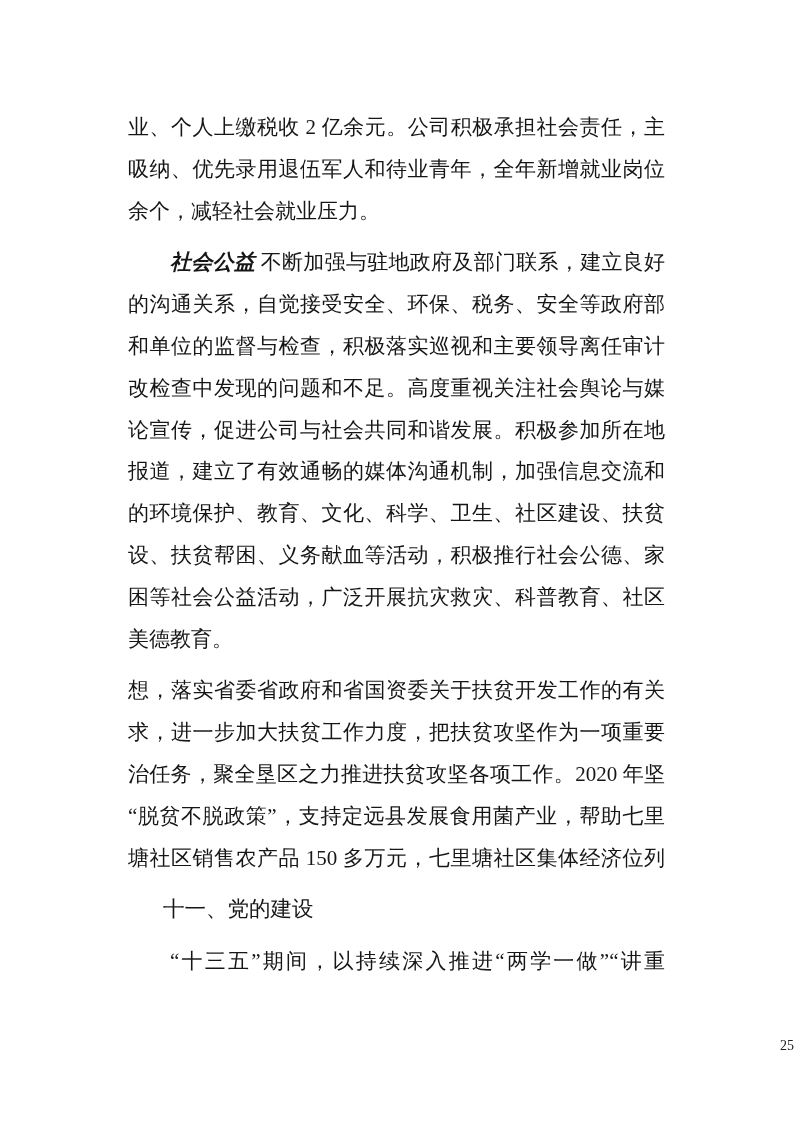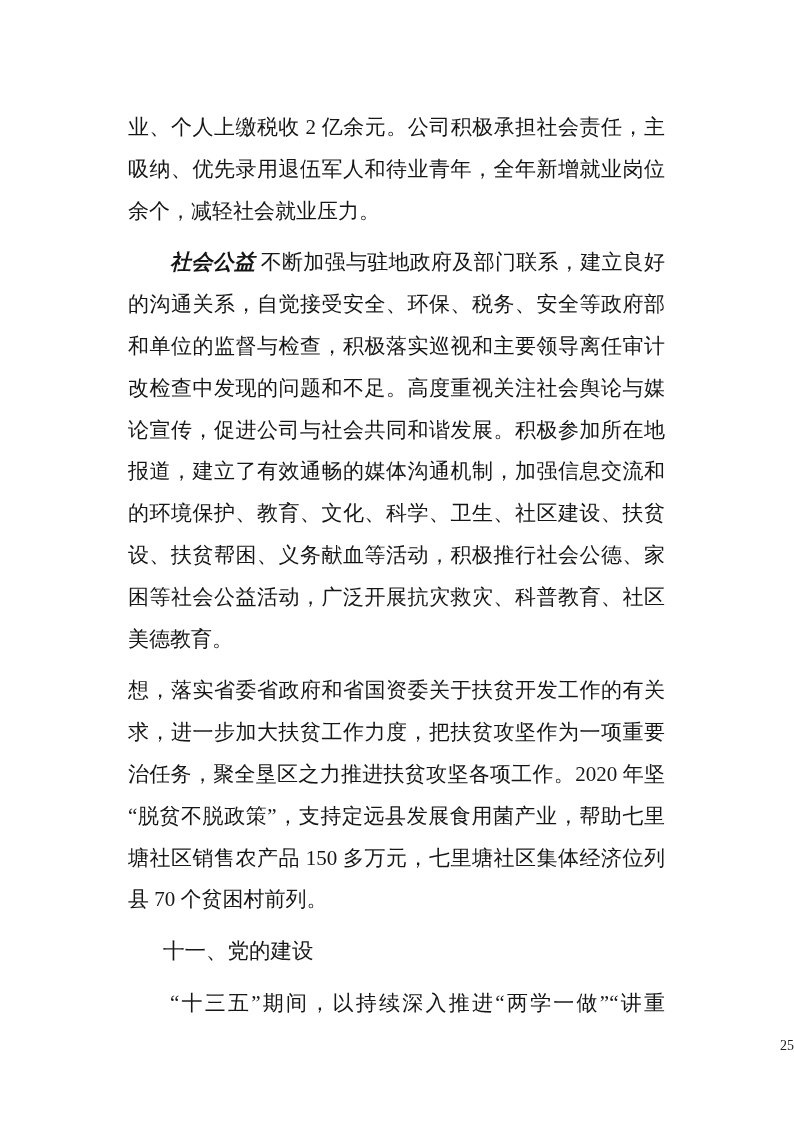--- a/index.html
+++ b/index.html
@@ -82,21 +82,20 @@
         <div class="line">设、扶贫帮困、义务献血等活动，积极推行社会公德、家庭</div>
         <div class="line">困等社会公益活动，广泛开展抗灾救灾、科普教育、社区建</div>
         <div class="line last">美德教育。</div>
       </div>
       <div class="para body">
         <div class="line">想，落实省委省政府和省国资委关于扶贫开发工作的有关要</div>
         <div class="line">求，进一步加大扶贫工作力度，把扶贫攻坚作为一项重要政</div>
         <div class="line">治任务，聚全垦区之力推进扶贫攻坚各项工作。2020 年坚持</div>
         <div class="line">“脱贫不脱政策”，支持定远县发展食用菌产业，帮助七里</div>
         <div class="line">塘社区销售农产品 150 多万元，七里塘社区集体经济位列全</div>
-        <div class="line last">县 70 个贫困村前列。</div>
       </div>
       <div class="para heading">
         <div class="line last">十一、党的建设</div>
       </div>
       <div class="para body">
         <div class="line indent">“十三五”期间，以持续深入推进“两学一做”“讲重</div>
       </div>
     </main>
   <div class="page-number">25</div>
 </div>

